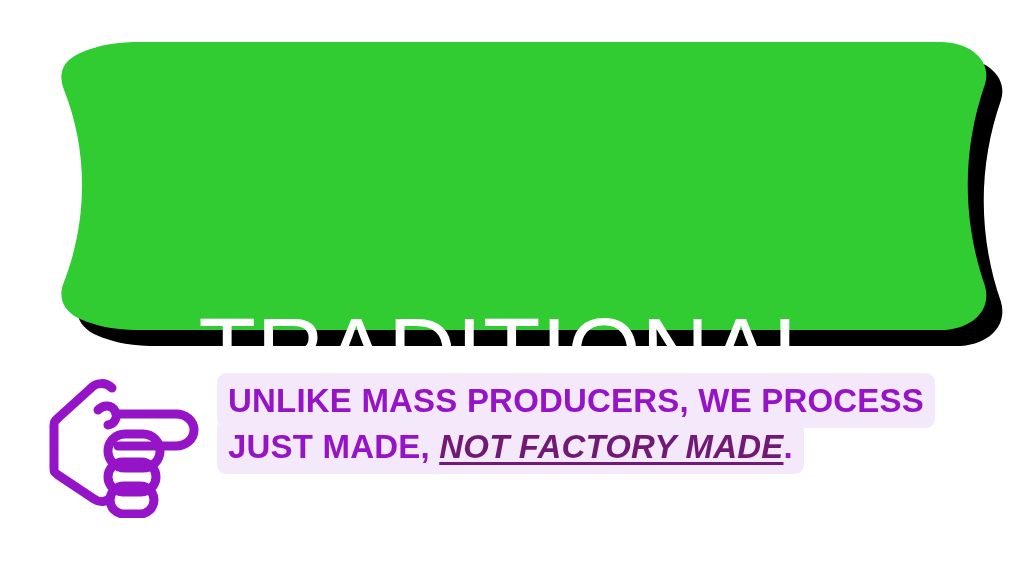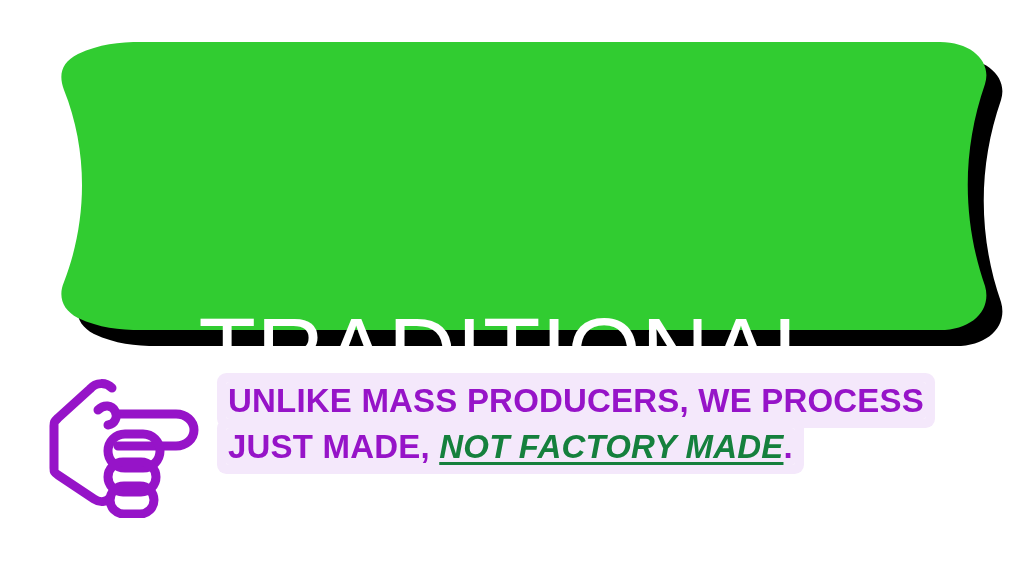--- a/index.html
+++ b/index.html
@@ -96,21 +96,21 @@
   }
   #caption-text .hl {
     background: #f4e8fb;
     box-shadow: 0 0 0 9px #f4e8fb;
     border-radius: 3px;
     padding: 0 2px;
     -webkit-box-decoration-break: clone;
     box-decoration-break: clone;
   }
   .emph {
-    color: #15803d;
+    color: #701a75;
     font-style: italic;
     font-weight: bold;
     text-decoration: underline;
     text-underline-offset: 4px;
     text-decoration-thickness: 3px;
   }
   .dot {
     color: #9614c8;
     font-style: normal;
     text-decoration: none;

